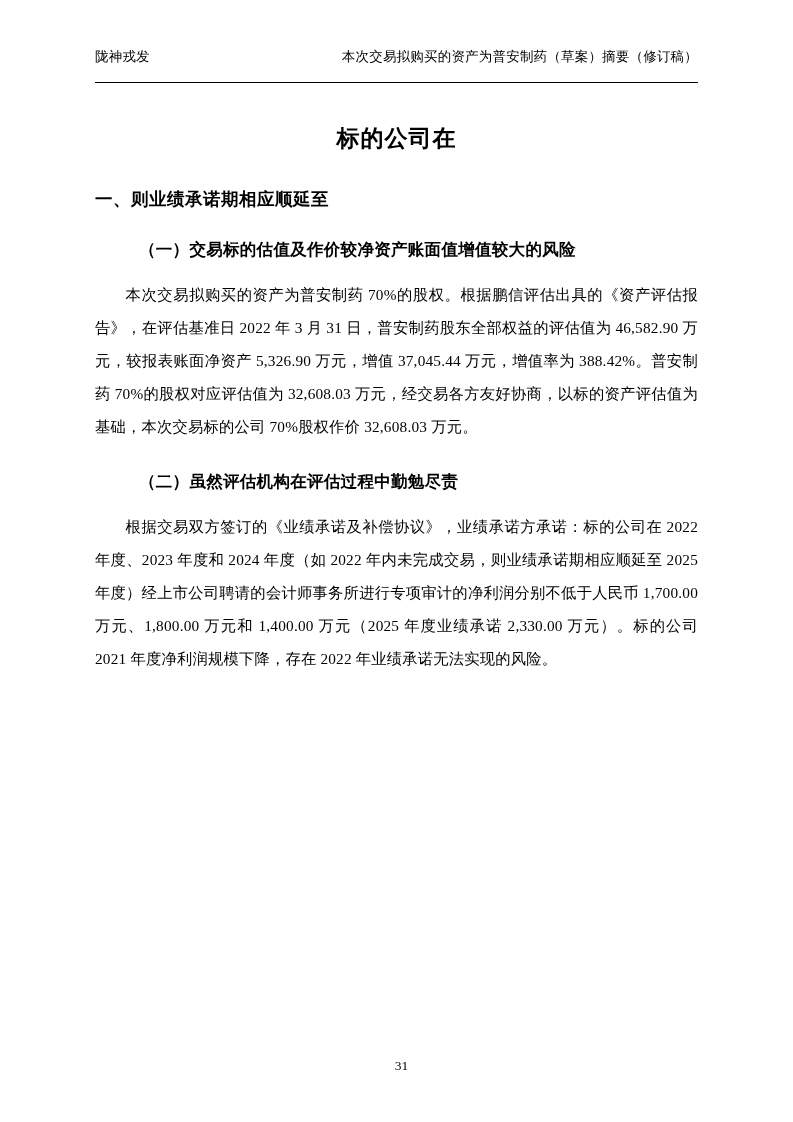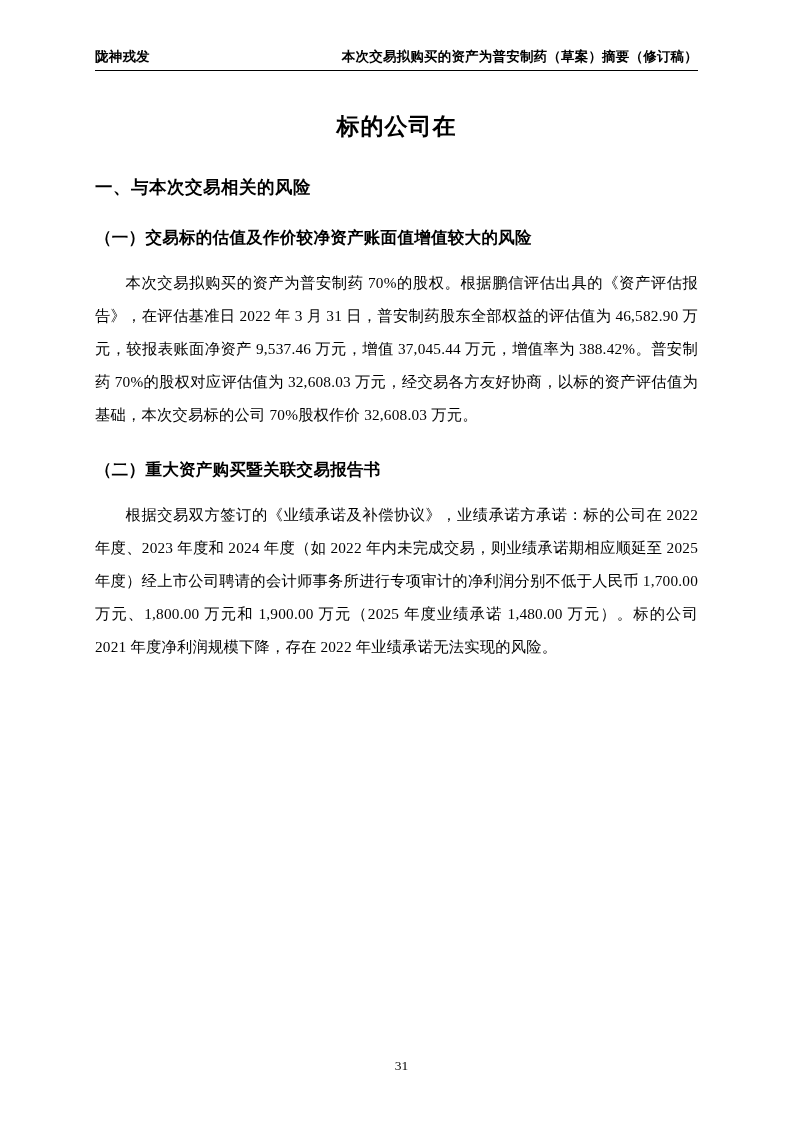--- a/index.html
+++ b/index.html
@@ -23,22 +23,22 @@
     left: 95px;
     right: 95px;
     top: 48px;
     bottom: 40px;
   }
   .header {
     display: flex;
     justify-content: space-between;
     align-items: flex-end;
     font-size: 13.5px;
-    font-weight: bold;
-    padding-bottom: 4px;
+    font-weight: normal;
+    padding-bottom: 16px;
     border-bottom: 1.4px solid #000;
     letter-spacing: 0.2px;
     text-align: right;
   }
   .header-left {
     white-space: nowrap;
   }
   .header-right {
     white-space: nowrap;
   }
@@ -53,20 +53,21 @@
     font-size: 17.5px;
     font-weight: bold;
     margin-top: 33px;
     letter-spacing: 0.5px;
   }
   .h2 {
     font-size: 16.5px;
     font-weight: bold;
     margin-top: 28px;
     letter-spacing: 0.3px;
+    margin-left: 44px;
   }
   p.body {
     font-size: 15.3px;
     line-height: 33px;
     text-indent: 2em;
     text-align: justify;
     text-justify: inter-ideograph;
     margin: 17px 0 0 0;
     letter-spacing: 0.2px;
   }
@@ -86,24 +87,24 @@
 <div class="page">
   <div class="page-inner">
 
     <div class="header">
       <span class="header-left">陇神戎发</span>
       <span class="header-right">本次交易拟购买的资产为普安制药（草案）摘要（修订稿）</span>
     </div>
 
     <div class="doc-title">标的公司在</div>
 
-    <div class="h1">一、与本次交易相关的风险</div>
+    <div class="h1">一、则业绩承诺期相应顺延至</div>
 
     <div class="h2">（一）交易标的估值及作价较净资产账面值增值较大的风险</div>
-    <p class="body">本次交易拟购买的资产为普安制药 70%的股权。根据鹏信评估出具的《资产评估报告》，在评估基准日 2022 年 3 月 31 日，普安制药股东全部权益的评估值为 46,582.90 万元，较报表账面净资产 9,537.46 万元，增值 37,045.44 万元，增值率为 388.42%。普安制药 70%的股权对应评估值为 32,608.03 万元，经交易各方友好协商，以标的资产评估值为基础，本次交易标的公司 70%股权作价 32,608.03 万元。</p>
+    <p class="body">本次交易拟购买的资产为普安制药 70%的股权。根据鹏信评估出具的《资产评估报告》，在评估基准日 2022 年 3 月 31 日，普安制药股东全部权益的评估值为 46,582.90 万元，较报表账面净资产 5,326.90 万元，增值 37,045.44 万元，增值率为 388.42%。普安制药 70%的股权对应评估值为 32,608.03 万元，经交易各方友好协商，以标的资产评估值为基础，本次交易标的公司 70%股权作价 32,608.03 万元。</p>
 
-    <div class="h2">（二）重大资产购买暨关联交易报告书</div>
-    <p class="body">根据交易双方签订的《业绩承诺及补偿协议》，业绩承诺方承诺：标的公司在 2022 年度、2023 年度和 2024 年度（如 2022 年内未完成交易，则业绩承诺期相应顺延至 2025 年度）经上市公司聘请的会计师事务所进行专项审计的净利润分别不低于人民币 1,700.00 万元、1,800.00 万元和 1,900.00 万元（2025 年度业绩承诺 1,480.00 万元）。标的公司 2021 年度净利润规模下降，存在 2022 年业绩承诺无法实现的风险。</p>
+    <div class="h2">（二）虽然评估机构在评估过程中勤勉尽责</div>
+    <p class="body">根据交易双方签订的《业绩承诺及补偿协议》，业绩承诺方承诺：标的公司在 2022 年度、2023 年度和 2024 年度（如 2022 年内未完成交易，则业绩承诺期相应顺延至 2025 年度）经上市公司聘请的会计师事务所进行专项审计的净利润分别不低于人民币 1,700.00 万元、1,800.00 万元和 1,400.00 万元（2025 年度业绩承诺 2,330.00 万元）。标的公司 2021 年度净利润规模下降，存在 2022 年业绩承诺无法实现的风险。</p>
 
   </div>
 
   <div class="footer">31</div>
 </div>
 
 </body></html>

